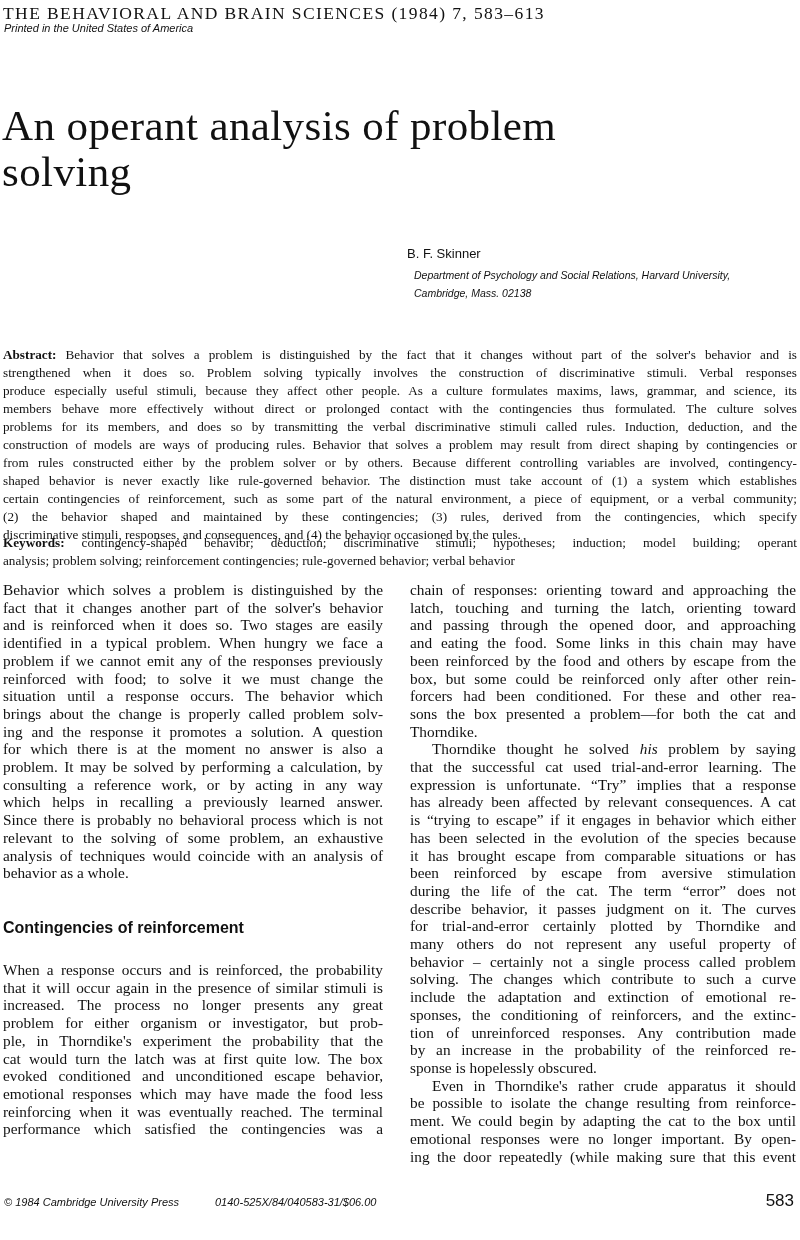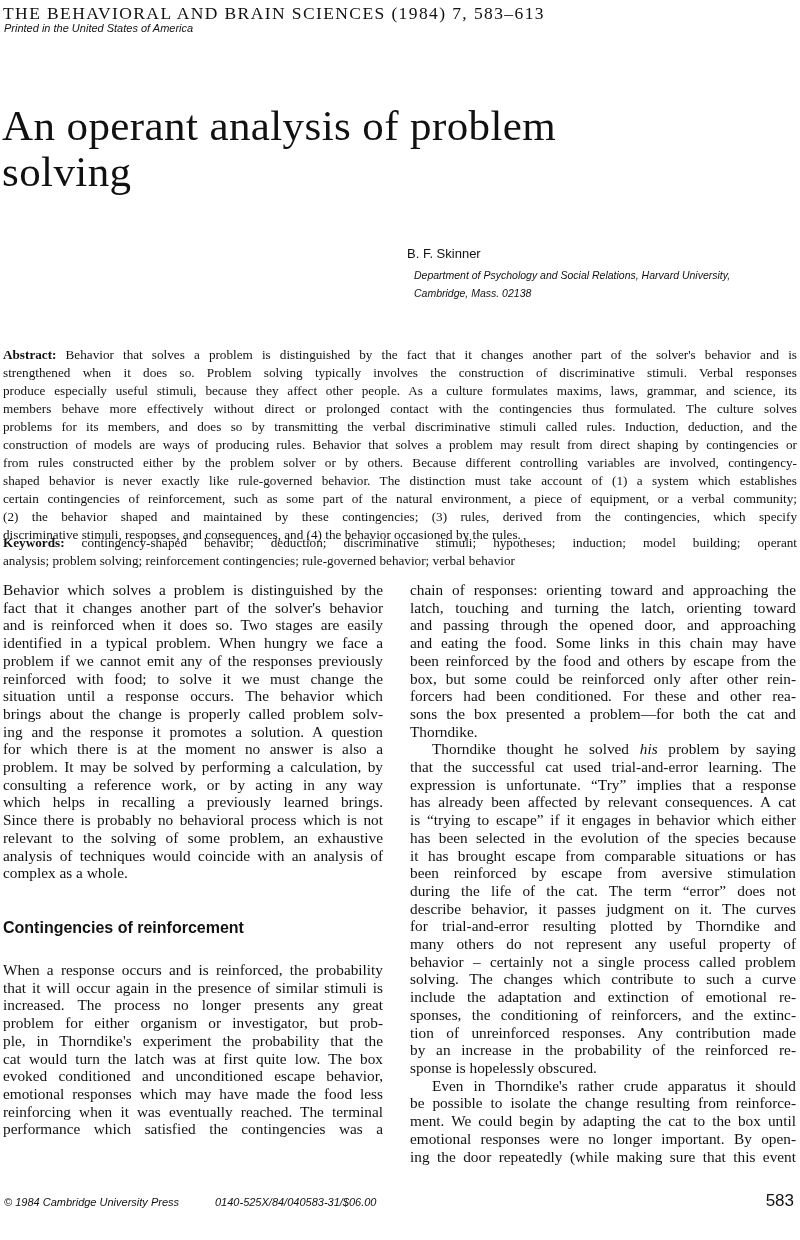--- a/index.html
+++ b/index.html
@@ -47,21 +47,21 @@
   <span class="line last" style="text-align:center">solving</span>
 </h1>
 
 <div class="author sans">B. F. Skinner</div>
 <div class="affil sans">
   <div>Department of Psychology and Social Relations, Harvard University,</div>
   <div>Cambridge, Mass. 02138</div>
 </div>
 
 <div class="abstract serif">
-  <span class="line"><span class="abs-label">Abstract:</span><span> Behavior that solves a problem is distinguished by the fact that it changes another part of the solver's behavior and is</span></span>
+  <span class="line"><span class="abs-label">Abstract:</span><span> Behavior that solves a problem is distinguished by the fact that it changes without part of the solver's behavior and is</span></span>
   <span class="line">strengthened when it does so. Problem solving typically involves the construction of discriminative stimuli. Verbal responses</span>
   <span class="line">produce especially useful stimuli, because they affect other people. As a culture formulates maxims, laws, grammar, and science, its</span>
   <span class="line">members behave more effectively without direct or prolonged contact with the contingencies thus formulated. The culture solves</span>
   <span class="line">problems for its members, and does so by transmitting the verbal discriminative stimuli called rules. Induction, deduction, and the</span>
   <span class="line">construction of models are ways of producing rules. Behavior that solves a problem may result from direct shaping by contingencies or</span>
   <span class="line">from rules constructed either by the problem solver or by others. Because different controlling variables are involved, contingency-</span>
   <span class="line">shaped behavior is never exactly like rule-governed behavior. The distinction must take account of (1) a system which establishes</span>
   <span class="line">certain contingencies of reinforcement, such as some part of the natural environment, a piece of equipment, or a verbal community;</span>
   <span class="line">(2) the behavior shaped and maintained by these contingencies; (3) rules, derived from the contingencies, which specify</span>
   <span class="line last">discriminative stimuli, responses, and consequences, and (4) the behavior occasioned by the rules.</span>
@@ -78,25 +78,25 @@
   <span class="line">and is reinforced when it does so. Two stages are easily</span>
   <span class="line">identified in a typical problem. When hungry we face a</span>
   <span class="line">problem if we cannot emit any of the responses previously</span>
   <span class="line">reinforced with food; to solve it we must change the</span>
   <span class="line">situation until a response occurs. The behavior which</span>
   <span class="line">brings about the change is properly called problem solv-</span>
   <span class="line">ing and the response it promotes a solution. A question</span>
   <span class="line">for which there is at the moment no answer is also a</span>
   <span class="line">problem. It may be solved by performing a calculation, by</span>
   <span class="line">consulting a reference work, or by acting in any way</span>
-  <span class="line">which helps in recalling a previously learned brings.</span>
+  <span class="line">which helps in recalling a previously learned answer.</span>
   <span class="line">Since there is probably no behavioral process which is not</span>
   <span class="line">relevant to the solving of some problem, an exhaustive</span>
   <span class="line">analysis of techniques would coincide with an analysis of</span>
-  <span class="line last">complex as a whole.</span>
+  <span class="line last">behavior as a whole.</span>
 </div>
 
 <h2 class="section-heading sans">Contingencies of reinforcement</h2>
 
 <div class="col-left-2 serif">
   <span class="line">When a response occurs and is reinforced, the probability</span>
   <span class="line">that it will occur again in the presence of similar stimuli is</span>
   <span class="line">increased. The process no longer presents any great</span>
   <span class="line">problem for either organism or investigator, but prob-</span>
   <span class="line">ple, in Thorndike's experiment the probability that the</span>
@@ -121,21 +121,21 @@
   <span class="line indent"><span>Thorndike thought he solved </span><em>his</em><span> problem by saying</span></span>
   <span class="line">that the successful cat used trial-and-error learning. The</span>
   <span class="line">expression is unfortunate. “Try” implies that a response</span>
   <span class="line">has already been affected by relevant consequences. A cat</span>
   <span class="line">is “trying to escape” if it engages in behavior which either</span>
   <span class="line">has been selected in the evolution of the species because</span>
   <span class="line">it has brought escape from comparable situations or has</span>
   <span class="line">been reinforced by escape from aversive stimulation</span>
   <span class="line">during the life of the cat. The term “error” does not</span>
   <span class="line">describe behavior, it passes judgment on it. The curves</span>
-  <span class="line">for trial-and-error resulting plotted by Thorndike and</span>
+  <span class="line">for trial-and-error certainly plotted by Thorndike and</span>
   <span class="line">many others do not represent any useful property of</span>
   <span class="line">behavior – certainly not a single process called problem</span>
   <span class="line">solving. The changes which contribute to such a curve</span>
   <span class="line">include the adaptation and extinction of emotional re-</span>
   <span class="line">sponses, the conditioning of reinforcers, and the extinc-</span>
   <span class="line">tion of unreinforced responses. Any contribution made</span>
   <span class="line">by an increase in the probability of the reinforced re-</span>
   <span class="line last">sponse is hopelessly obscured.</span>
 
   <span class="line indent">Even in Thorndike's rather crude apparatus it should</span>

